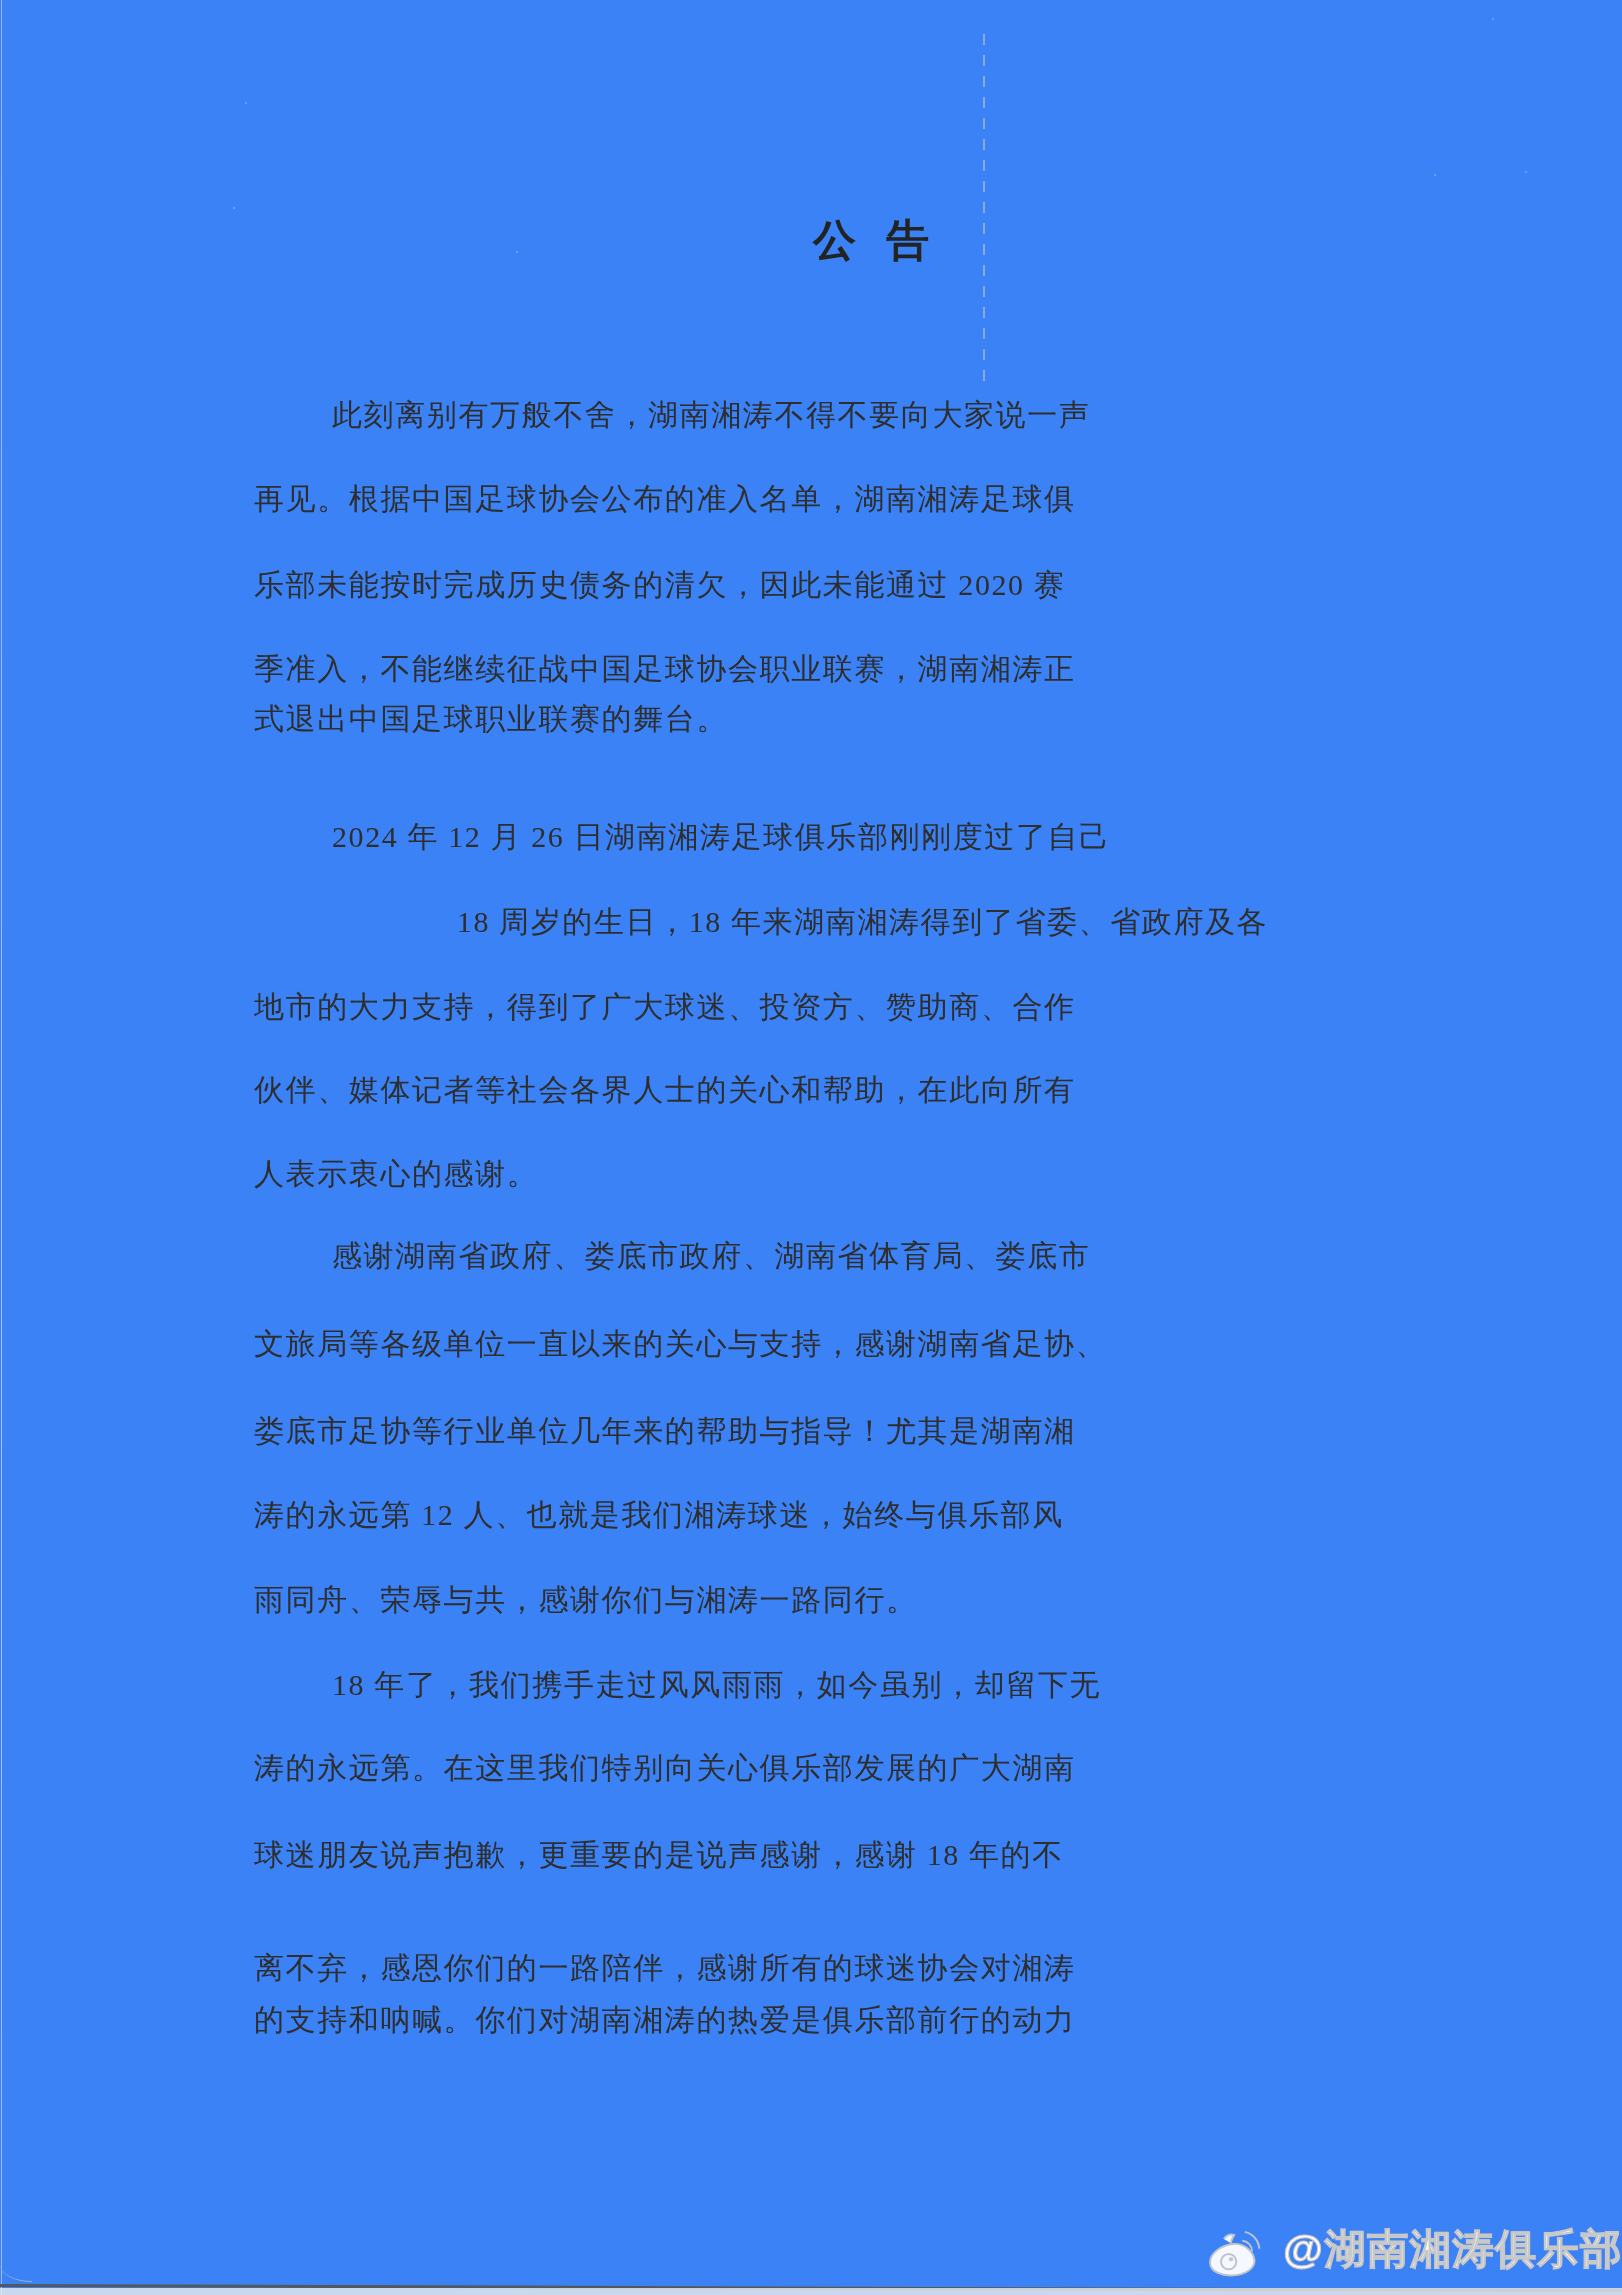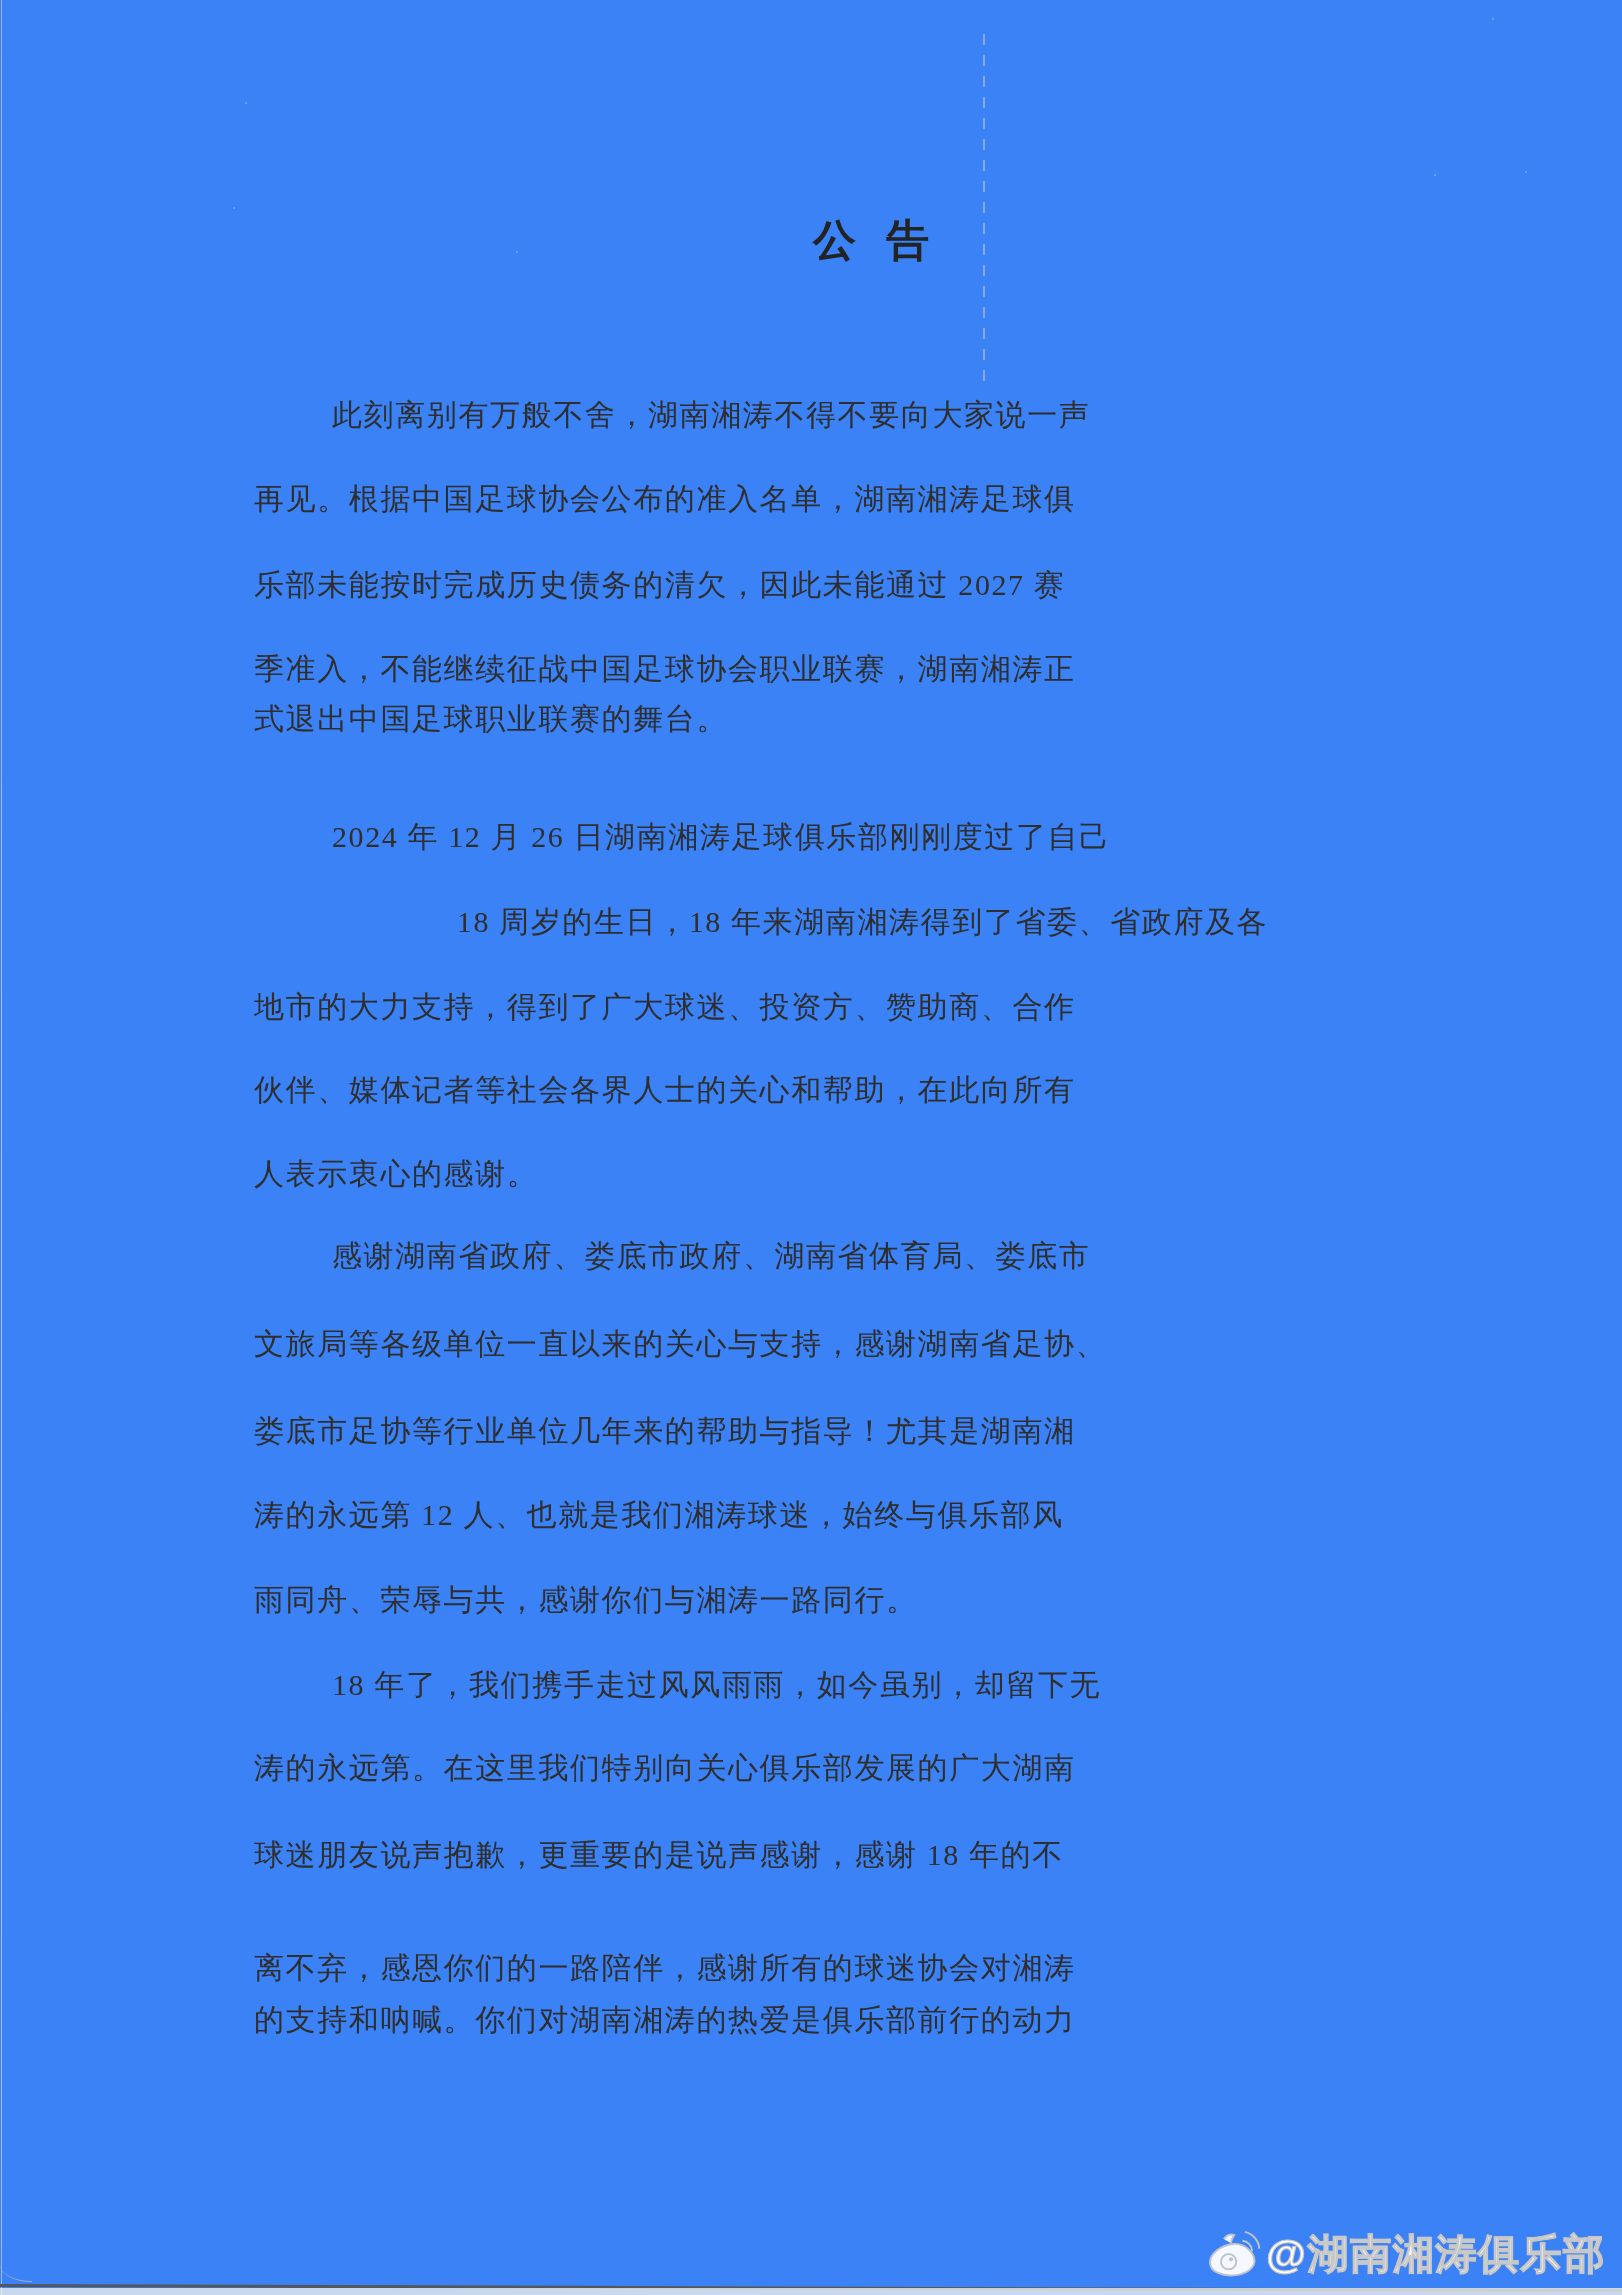--- a/index.html
+++ b/index.html
@@ -63,21 +63,21 @@
     border-bottom-left-radius:100% 100%;
     opacity:.8;
   }
   .dust{
     position:absolute;width:2.4px;height:2.4px;border-radius:50%;
     background:#c9c9c9;opacity:.55;
   }
   
   .watermark{
     position:absolute;left:1206px;top:2227px;
-    display:flex;align-items:flex-end;gap:5px;
+    display:flex;align-items:flex-start;gap:22px;
     font-family:"Liberation Sans","DejaVu Sans",sans-serif;
   }
   .watermark .wm-text{
     font-size:41px;
     font-weight:700;
     letter-spacing:1.6px;
     color:#ffffff;
     -webkit-text-stroke:1.1px #c8c8c8;
     text-shadow:0 0 2.4px rgba(160,160,160,.45);
     white-space:nowrap;
@@ -97,21 +97,21 @@
   <div class="dust" style="left:516px;top:251px"></div>
   <div class="dust" style="left:1492px;top:18px"></div>
   <div class="dust" style="left:1525px;top:171px"></div>
   <div class="dust" style="left:1434px;top:174px"></div>
 
   <h1 class="doc-title">公 告</h1>
 
   <div id="doc-body">
       <div class="doc-line indent" style="top: 400px;">此刻离别有万般不舍，湖南湘涛不得不要向大家说一声</div>
       <div class="doc-line" style="top: 484px;">再见。根据中国足球协会公布的准入名单，湖南湘涛足球俱</div>
-      <div class="doc-line" style="top: 570px;">乐部未能按时完成历史债务的清欠，因此未能通过 2027 赛</div>
+      <div class="doc-line" style="top: 570px;">乐部未能按时完成历史债务的清欠，因此未能通过 2020 赛</div>
       <div class="doc-line" style="top: 654px;">季准入，不能继续征战中国足球协会职业联赛，湖南湘涛正</div>
       <div class="doc-line" style="top: 704px;">式退出中国足球职业联赛的舞台。</div>
       <div class="doc-line indent" style="top: 822px;">2024 年 12 月 26 日湖南湘涛足球俱乐部刚刚度过了自己</div>
       <div class="doc-line" style="top: 907px; text-align: center;">18 周岁的生日，18 年来湖南湘涛得到了省委、省政府及各</div>
       <div class="doc-line" style="top: 992px;">地市的大力支持，得到了广大球迷、投资方、赞助商、合作</div>
       <div class="doc-line" style="top: 1075px;">伙伴、媒体记者等社会各界人士的关心和帮助，在此向所有</div>
       <div class="doc-line" style="top: 1159px;">人表示衷心的感谢。</div>
       <div class="doc-line indent" style="top: 1241px;">感谢湖南省政府、娄底市政府、湖南省体育局、娄底市</div>
       <div class="doc-line" style="top: 1329px;">文旅局等各级单位一直以来的关心与支持，感谢湖南省足协、</div>
       <div class="doc-line" style="top: 1416px;">娄底市足协等行业单位几年来的帮助与指导！尤其是湖南湘</div>

